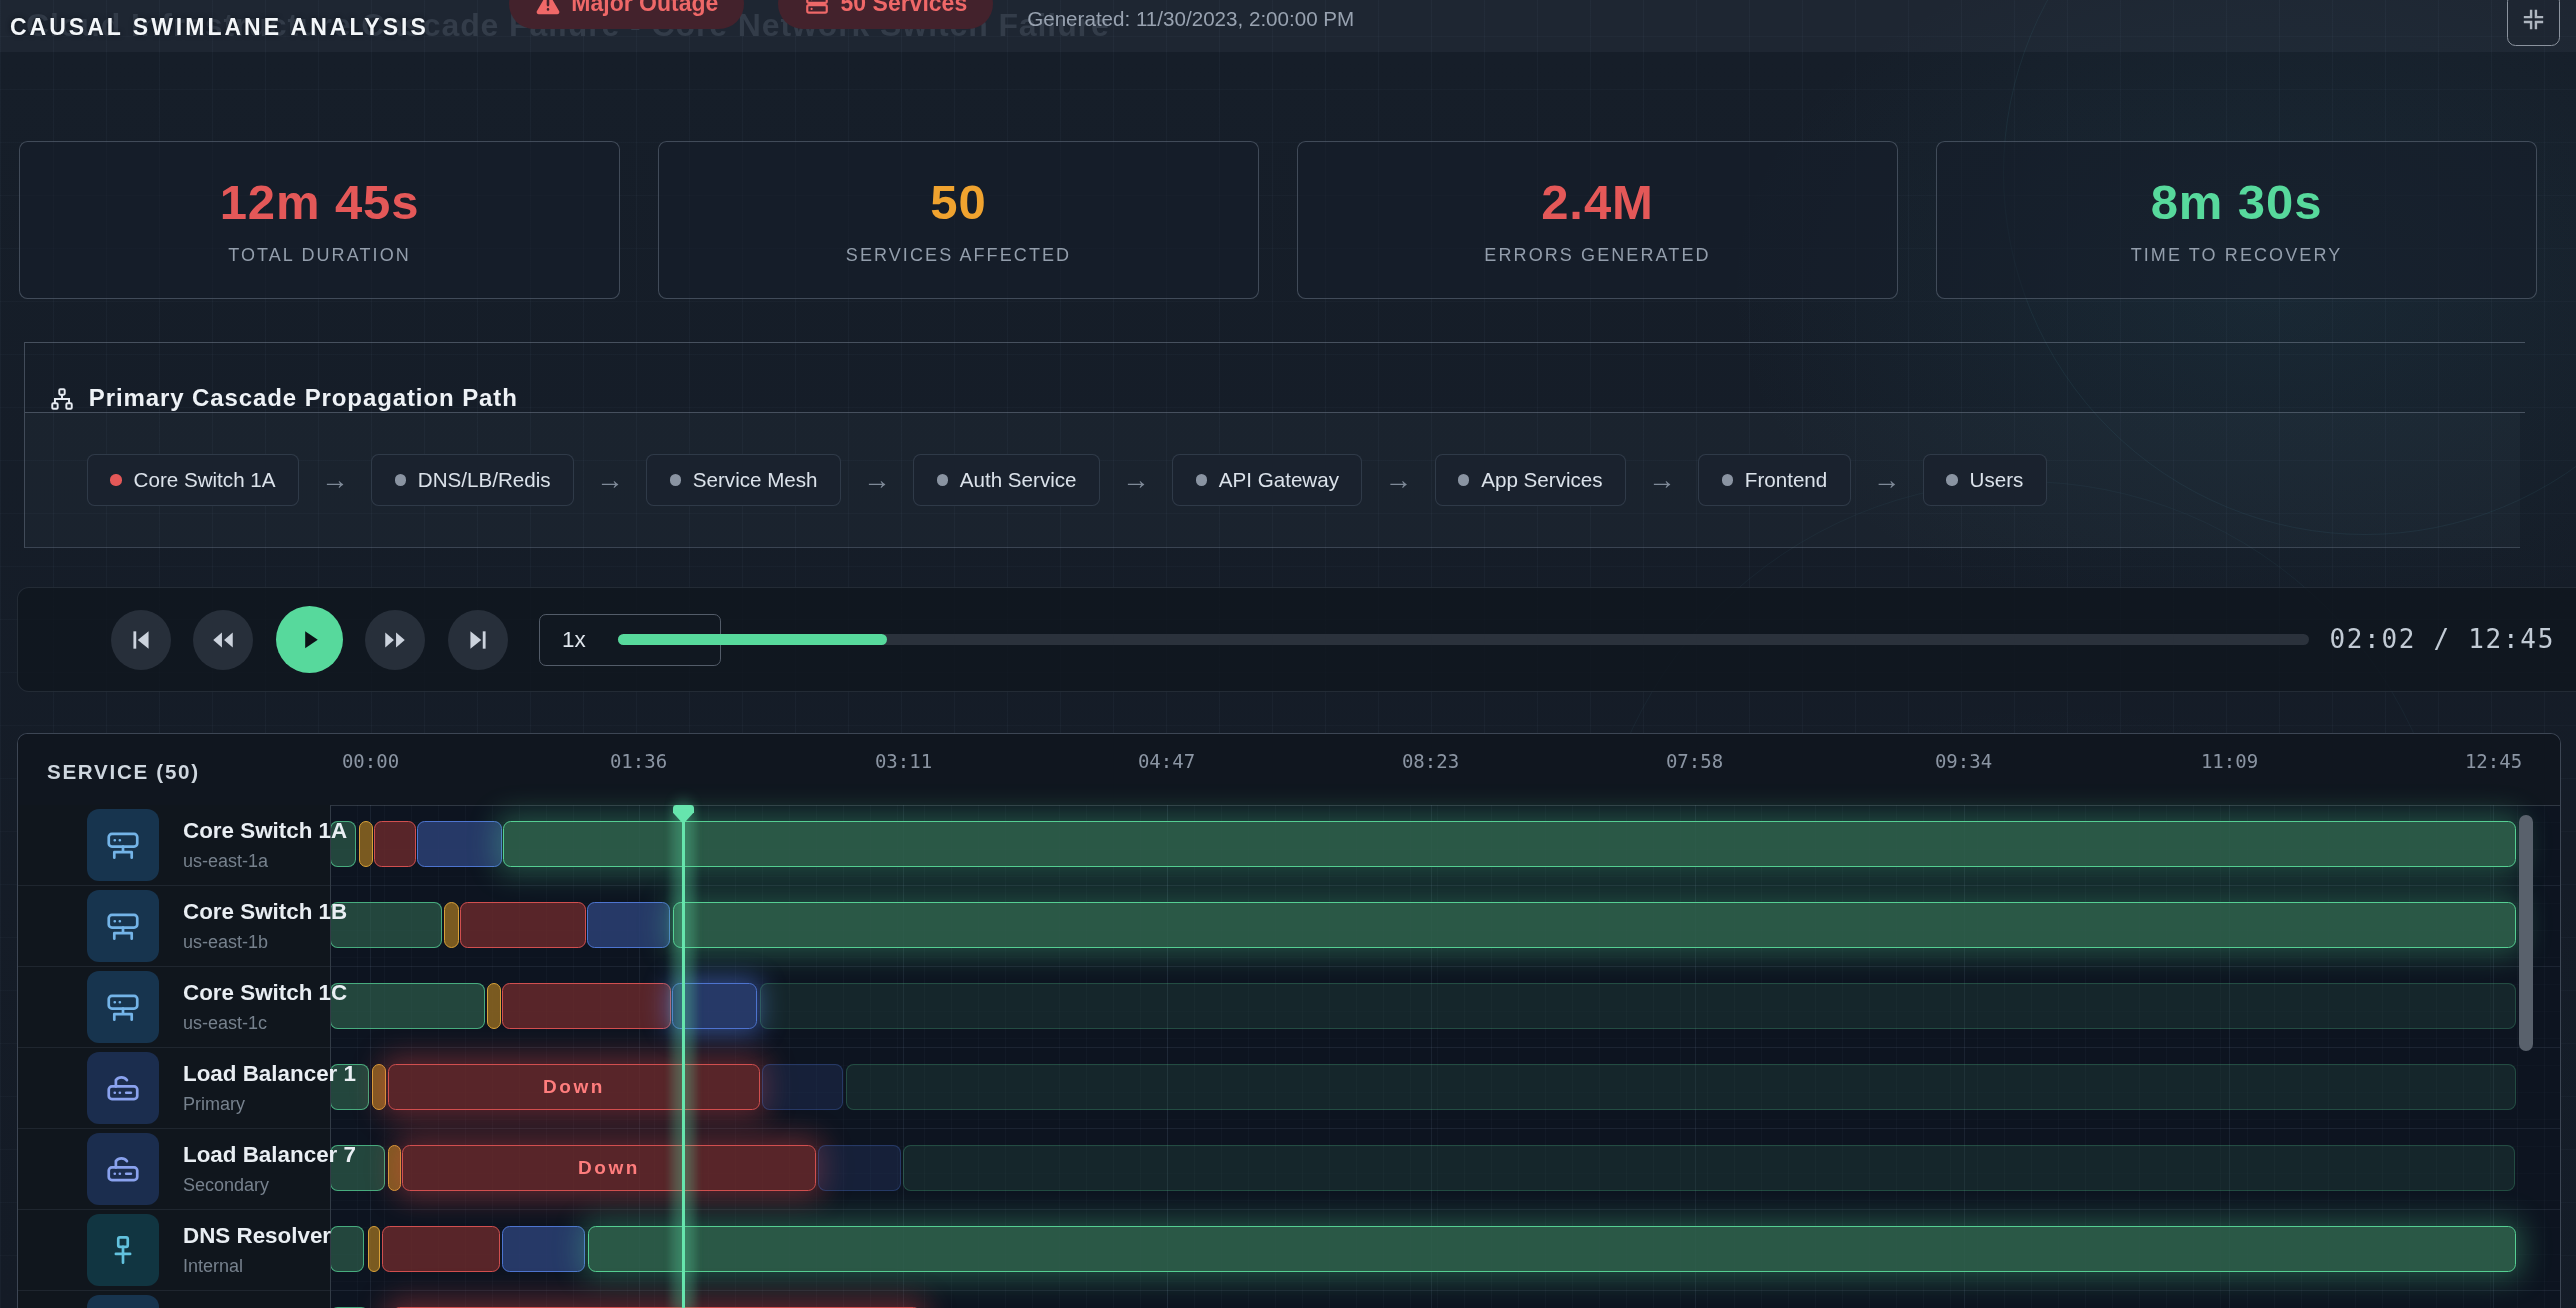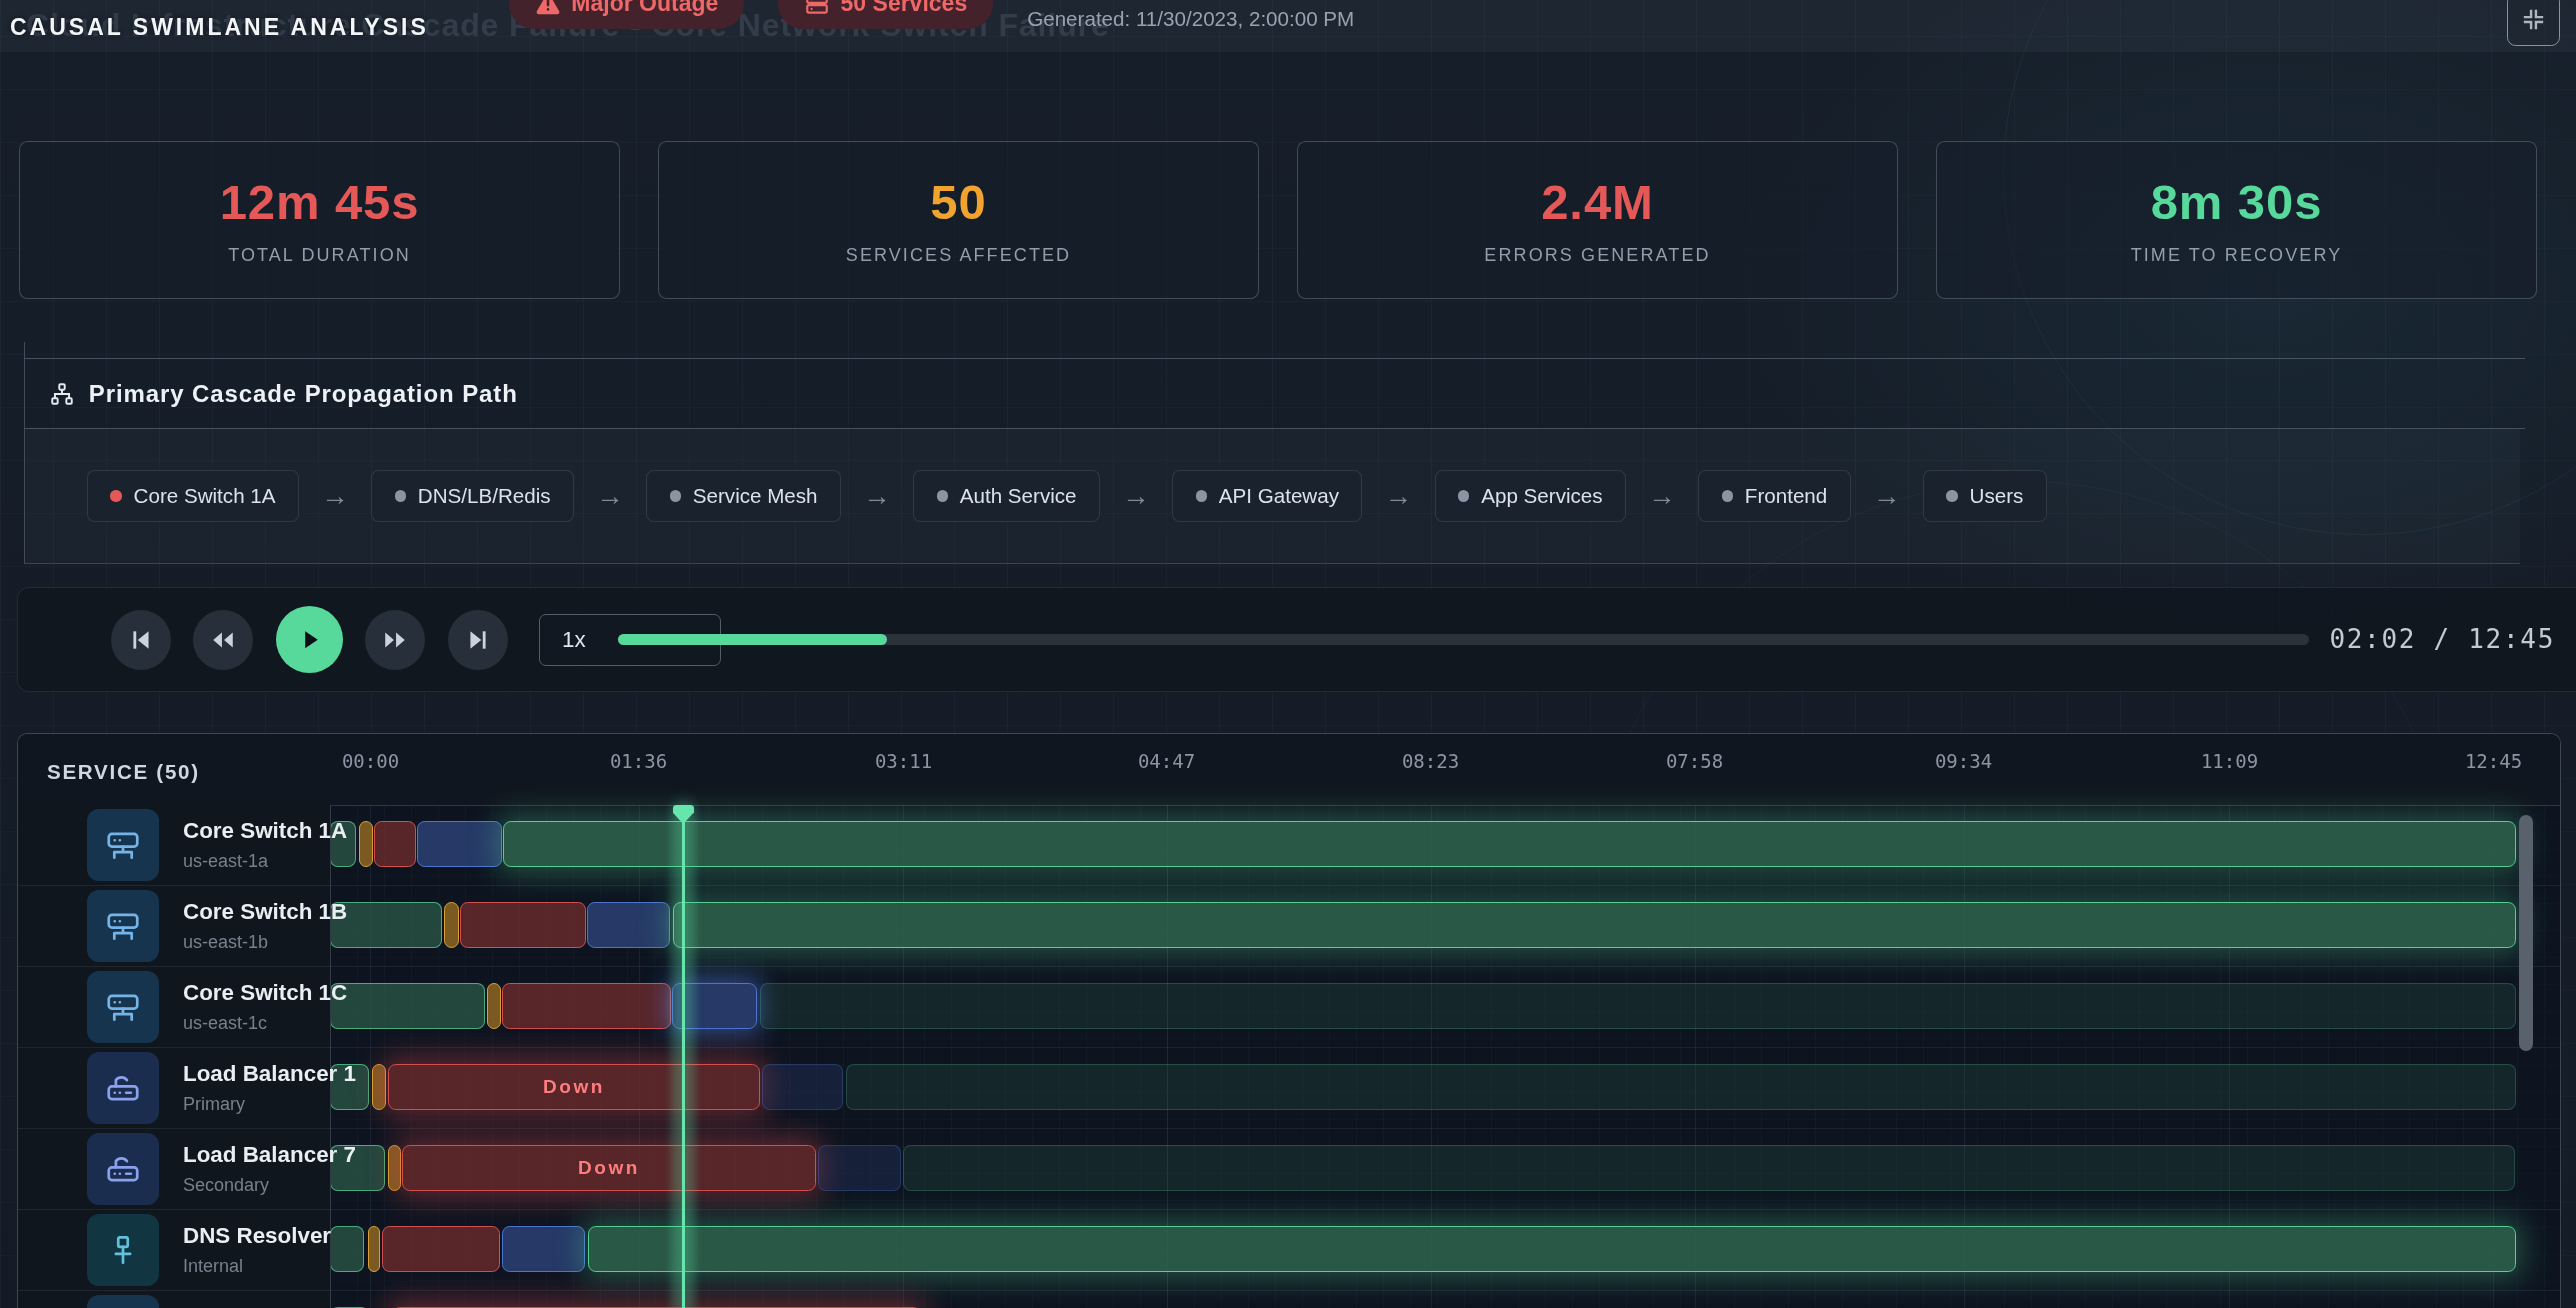--- a/index.html
+++ b/index.html
@@ -38,22 +38,22 @@
 
   
   .stats-row{position:absolute;left:19px;top:141px;width:2518px;display:flex;gap:38px;}
   .stat-card{flex:1;height:156px;border:0.9px solid rgba(120,132,148,0.45);border-radius:8.6px;
         background:rgba(22,30,42,0.55);display:flex;flex-direction:column;align-items:center;justify-content:center;gap:15.5px;}
   .stat-value{font-size:49px;font-weight:700;letter-spacing:0.9px;}
   .stat-label{font-size:18px;letter-spacing:2.1px;color:#939eac;}
 
   
   .cascade{position:absolute;left:24px;top:342px;width:2528px;border-left:0.9px solid rgba(120,132,148,0.45);}
-  .cascade-header{height:69px;display:flex;align-items:center;gap:13.8px;padding-left:24px;
-        border-top:0.9px solid rgba(120,132,148,0.5);border-bottom:0.9px solid rgba(120,132,148,0.5);width:2476px;margin-top:16px;}
+  .cascade-header{height:69px;display:flex;align-items:flex-end;gap:13.8px;padding-left:24px;
+        border-top:0.9px solid rgba(120,132,148,0.5);border-bottom:0.9px solid rgba(120,132,148,0.5);width:2476px;}
   .cascade-header svg{width:26px;height:26px;stroke:#e6ebf1;fill:none;stroke-width:1.8;}
   .cascade-title{font-size:24px;font-weight:700;letter-spacing:0.9px;color:#eef2f6;margin:0;}
   .chips{height:134px;display:flex;align-items:center;gap:22.4px;padding-left:62px;
         background:rgba(128,150,185,0.05);border-bottom:0.9px solid rgba(120,132,148,0.35);width:2433px;}
   .chip{display:flex;align-items:center;gap:12px;height:50px;padding:0 22.4px;border-radius:7.7px;
         background:#1a222e;border:0.9px solid rgba(90,102,120,0.35);font-size:20.6px;color:#dbe2ea;white-space:nowrap;cursor:pointer;}
   .dot{width:11.2px;height:11.2px;border-radius:50%;}
   .arrow{font-size:27.5px;color:#7f8a98;}
 
   

